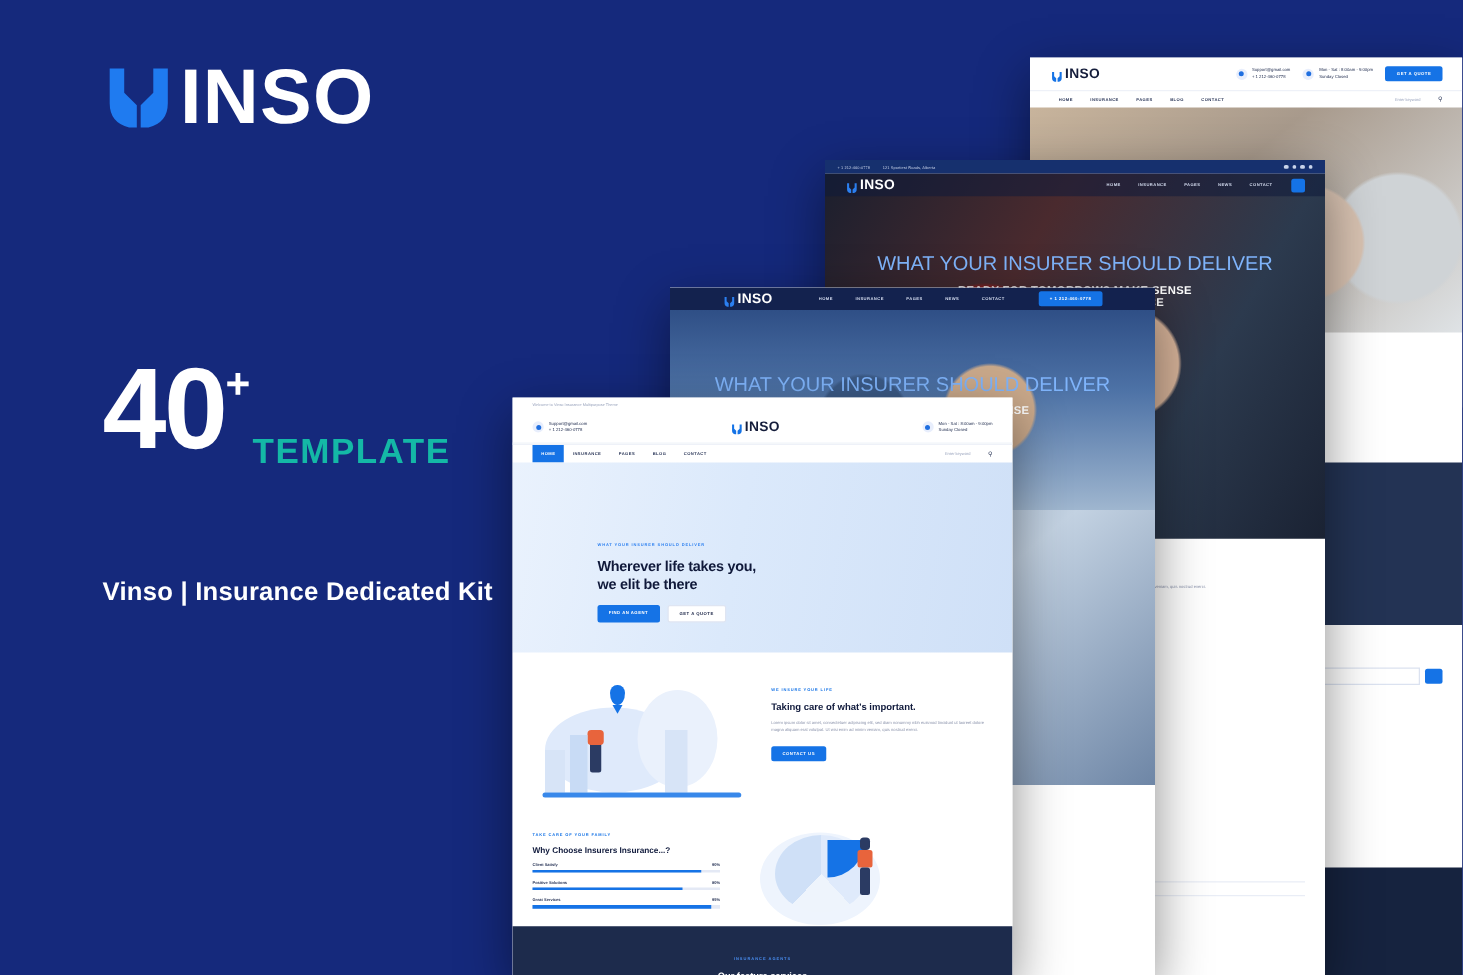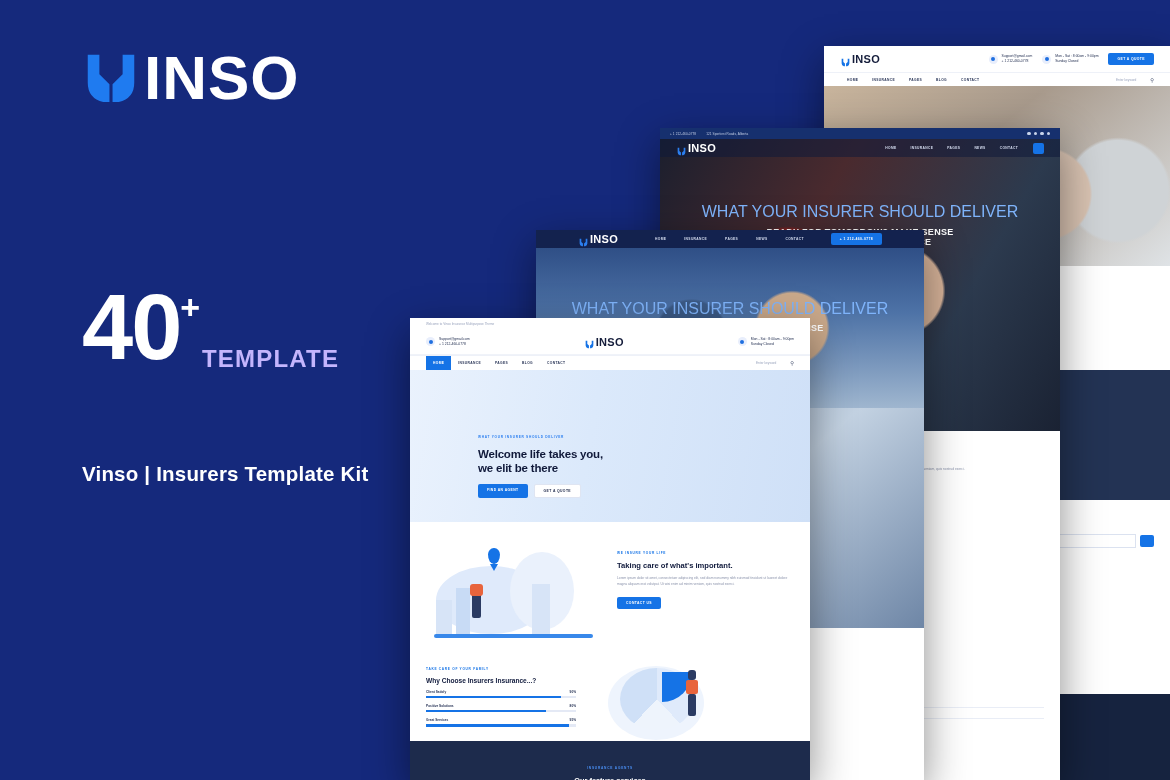--- a/index.html
+++ b/index.html
@@ -13,21 +13,21 @@
 
   
   .promo { position: absolute; left: 0; top: 0; width: 420px; height: 780px; z-index: 60; }
   .logo-row { position: absolute; left: 80px; top: 47px; display: flex; align-items: center; }
   .logo-mark { width: 62px; height: 62px; position: relative; }
   .logo-text { color: #ffffff; font-size: 62px; font-weight: bold; letter-spacing: 1px; line-height: 1; margin-left: 2px; }
 
   .big-num-wrap { position: absolute; left: 82px; top: 288px; display: flex; align-items: flex-start; }
   .big-num { color: #fff; font-size: 92px; font-weight: bold; line-height: 0.85; letter-spacing: -2px; }
   .big-plus { color: #fff; font-size: 34px; font-weight: bold; line-height: 1; margin-top: 2px; }
-  .tmpl-word { position: absolute; left: 202px; top: 345px; color: #c4b5fd; font-size: 24px; font-weight: bold; letter-spacing: 1.2px; }
+  .tmpl-word { position: absolute; left: 202px; top: 345px; color: #14b8a6; font-size: 28px; font-weight: bold; letter-spacing: 1.2px; }
 
   .kit-line { position: absolute; left: 82px; top: 462px; color: #fff; font-size: 20.5px; font-weight: bold; letter-spacing: 0.2px; }
 
   
   .mock { position: absolute; background: #ffffff; overflow: hidden; box-shadow: 0 14px 40px rgba(0,0,0,.45); }
   .mk-topbar { background: #16306e; height: 9px; display: flex; align-items: center; justify-content: space-between; padding: 0 10px; }
   .mk-topbar .tb-txt { color: #c6d1e8; font-size: 3.1px; letter-spacing: .1px; }
   .mk-soc { display: flex; gap: 3px; }
   .mk-soc i { width: 3.4px; height: 3.4px; border-radius: 50%; background: #c9d4ea; display: block; }
 
@@ -389,21 +389,21 @@
       <span class="item">CONTACT</span>
       <span class="spacer"></span>
       <span class="search">Enter keyword</span>
       <span class="sicon">⚲</span>
     </div>
 
     <div class="hero blue-hero-bg" style="height:152px; position:relative;">
       <div class="ph fam" style="position:absolute; right:0; top:0; width:242px; height:152px; clip-path: polygon(22% 0, 100% 0, 100% 100%, 0% 100%);"></div>
       <div style="position:absolute; left:68px; top:54px; width:150px;">
         <span class="eyebrow">WHAT YOUR INSURER SHOULD DELIVER</span>
-        <h2 style="margin-top:5px;">Welcome life takes you,</h2>
+        <h2 style="margin-top:5px;">Wherever life takes you,</h2>
         <h2>we elit be there</h2>
         <div class="btns">
           <span class="mk-btn">FIND AN AGENT</span>
           <span class="mk-btn ghost">GET A QUOTE</span>
         </div>
       </div>
     </div>
 
     <div style="display:flex; background:#fff; padding:18px 16px 10px;">
       <div class="illus" style="width:175px; height:100px; position:relative;">
@@ -484,16 +484,16 @@
       </span>
       <span class="logo-text">INSO</span>
     </div>
 
     <div class="big-num-wrap">
       <span class="big-num">40</span>
       <span class="big-plus">+</span>
     </div>
     <span class="tmpl-word">TEMPLATE</span>
 
-    <span class="kit-line">Vinso | Insurers Template Kit</span>
+    <span class="kit-line">Vinso | Insurance Dedicated Kit</span>
   </div>
 
 </div>
 
 </body></html>

